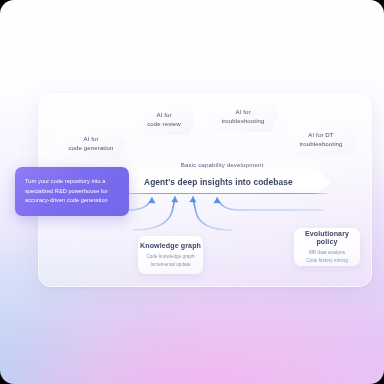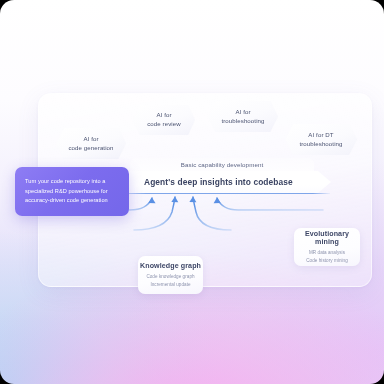--- a/index.html
+++ b/index.html
@@ -144,21 +144,21 @@
     margin-bottom: 3px;
   }
   .card-sub {
     font-size: 4.6px;
     line-height: 1.62;
     color: #8d93ad;
     letter-spacing: 0.05px;
   }
 
   #card-slicing    { left: 45px;  top: 229px; width: 88px; height: 38px; }
-  #card-knowledge  { left: 138px; top: 236px; width: 65px; height: 38px; margin-top: 20px; }
+  #card-knowledge  { left: 138px; top: 236px; width: 65px; height: 38px; }
   #card-document   { left: 206px; top: 236px; width: 84px; height: 38px; }
   #card-evolution  { left: 294px; top: 228px; width: 66px; height: 38px; }
 
   
   #callout {
     position: absolute;
     left: 15px;
     top: 167px;
     width: 114px;
     height: 49px;
@@ -240,21 +240,21 @@
     <path d="M285 20 L200 20 Q184 20 179 8" fill="none" stroke="url(#ag2)" stroke-width="1.5" stroke-linecap="round"></path>
     <path d="M179 7.5 L175.6 13.2 L182.6 13 Z" fill="#5a90e4"></path>
   </svg>
 
   <div class="card" id="card-knowledge">
     <div class="card-title">Knowledge graph</div>
     <div class="card-sub">Code knowledge graph</div>
     <div class="card-sub">Incremental update</div>
   </div>
   <div class="card" id="card-evolution">
-    <div class="card-title">Evolutionary mining</div>
+    <div class="card-title">Evolutionary policy</div>
     <div class="card-sub">MR data analysis</div>
     <div class="card-sub">Code history mining</div>
   </div>
 
   <div id="callout">
     <div id="callout-text">Turn your code repository into a specialized R&amp;D powerhouse for accuracy-driven code generation</div>
   </div>
 
 </div>
 

